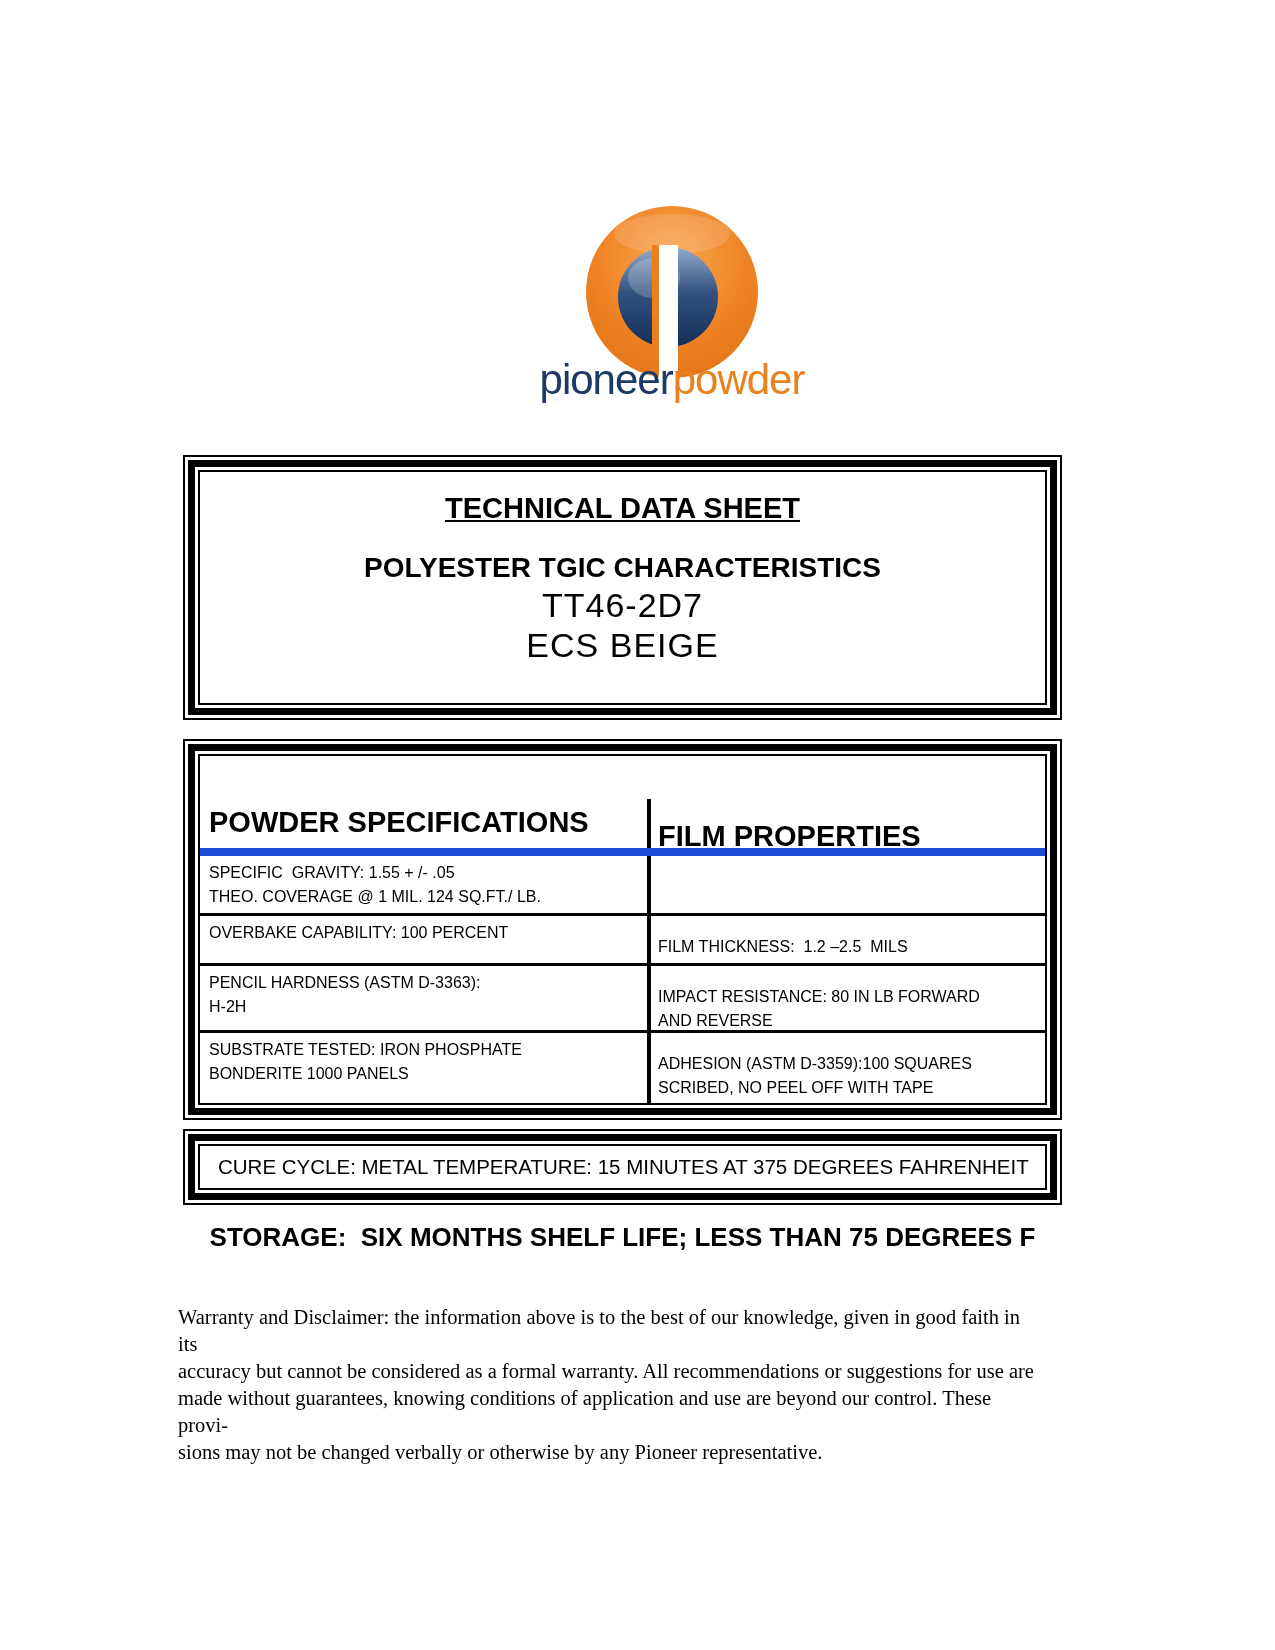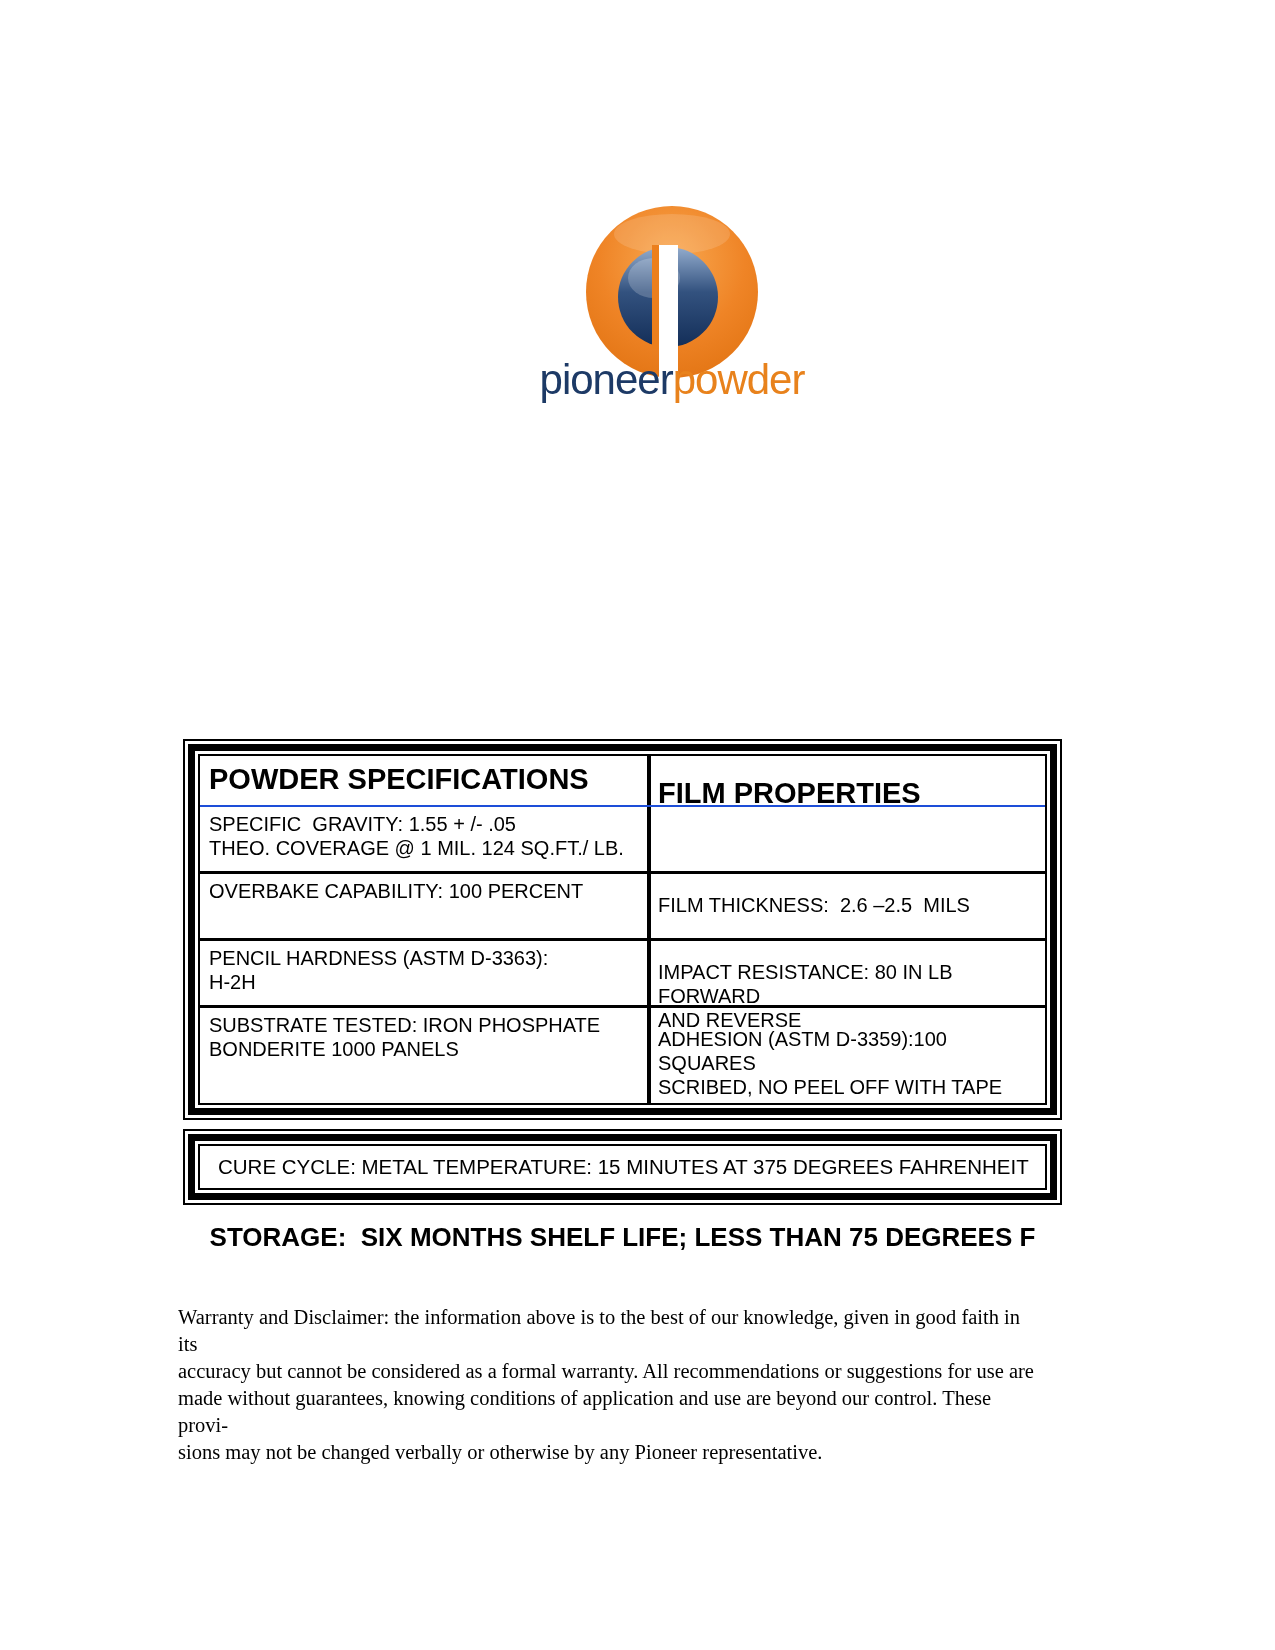--- a/index.html
+++ b/index.html
@@ -53,29 +53,29 @@
     margin-bottom:26px;
     white-space:pre-wrap;
   }
   .doc-sub{font-size:28px;font-weight:bold;line-height:34px;white-space:pre-wrap;}
   .doc-code{font-size:34px;line-height:40px;letter-spacing:1px;white-space:pre-wrap;}
   .doc-colorname{font-size:34px;line-height:40px;letter-spacing:1px;white-space:pre-wrap;}
   
   .spec-inner{display:flex;flex-direction:column;}
   .spec-row{display:flex;flex-direction:row;border-bottom:3px solid #000;}
   .spec-row:last-child{border-bottom:none;flex:1 1 auto;}
-  .spec-header{border-bottom:2px solid #1d4ed8;height:49px;}
+  .spec-header{border-bottom:8px solid #1d4ed8;height:49px;margin-top:43px;}
   .cell-l{
     width:451px;box-sizing:border-box;
     border-right:4px solid #000;
     padding:5px 6px 4px 9px;
   }
   .cell-r{flex:1;padding:19px 6px 4px 7px;box-sizing:border-box;}
   .hdr-cell{font-size:29px;font-weight:bold;line-height:36px;white-space:pre-wrap;}
-  .body-cell{font-size:20px;line-height:24px;white-space:pre-wrap;}
+  .body-cell{font-size:16px;line-height:24px;white-space:pre-wrap;}
   .row-1{height:69px;}
   .row-2{height:70px;}
   .row-3{height:64px;}
   
   .cure-inner{display:flex;align-items:center;padding-left:9px;}
   .cure-text{font-size:20.5px;padding-left:9px;white-space:pre-wrap;}
   
   #storage-note{
     left:183px;top:1222px;width:879px;
     text-align:center;
@@ -109,35 +109,45 @@
     </defs>
     <circle cx="86" cy="86" r="86" fill="url(#og)"></circle>
     <ellipse cx="86" cy="28" rx="58" ry="20" fill="#ffffff" opacity="0.14"></ellipse>
     <circle cx="82" cy="91" r="50" fill="url(#ng)"></circle>
     <ellipse cx="68" cy="72" rx="26" ry="20" fill="#ffffff" opacity="0.20"></ellipse>
     <rect x="66" y="39" width="7" height="104" fill="#EC7F1C"></rect>
     <rect x="73" y="39" width="19" height="133" fill="#ffffff"></rect>
   </svg>
   <div id="wordmark" class="abs"><span class="wm-1">pioneer</span><span class="wm-2">powder</span></div>
 
+  <div id="title-box" class="abs dbox">
+    <div class="dband">
+      <div class="dinner title-inner">
+        <div class="doc-heading">TECHNICAL DATA SHEET</div>
+        <div class="doc-sub">POLYESTER TGIC CHARACTERISTICS</div>
+        <div class="doc-code">TT46-2D7</div>
+        <div class="doc-colorname">ECS BEIGE</div>
+      </div>
+    </div>
+  </div>
 
   <div id="table-box" class="abs dbox">
     <div class="dband">
       <div class="dinner spec-inner">
         <div class="spec-row spec-header">
           <div class="cell-l hdr-cell">POWDER SPECIFICATIONS</div>
           <div class="cell-r hdr-cell">FILM PROPERTIES</div>
         </div>
         <div class="spec-row row-1">
           <div class="cell-l body-cell">SPECIFIC  GRAVITY: 1.55 + /- .05
 THEO. COVERAGE @ 1 MIL. 124 SQ.FT./ LB.</div>
         </div>
         <div class="spec-row row-2">
           <div class="cell-l body-cell">OVERBAKE CAPABILITY: 100 PERCENT</div>
-          <div class="cell-r body-cell">FILM THICKNESS:  2.6 –2.5  MILS</div>
+          <div class="cell-r body-cell">FILM THICKNESS:  1.2 –2.5  MILS</div>
         </div>
         <div class="spec-row row-3">
           <div class="cell-l body-cell">PENCIL HARDNESS (ASTM D-3363):
 H-2H</div>
           <div class="cell-r body-cell">IMPACT RESISTANCE: 80 IN LB FORWARD
 AND REVERSE</div>
         </div>
         <div class="spec-row row-4">
           <div class="cell-l body-cell">SUBSTRATE TESTED: IRON PHOSPHATE
 BONDERITE 1000 PANELS</div>

